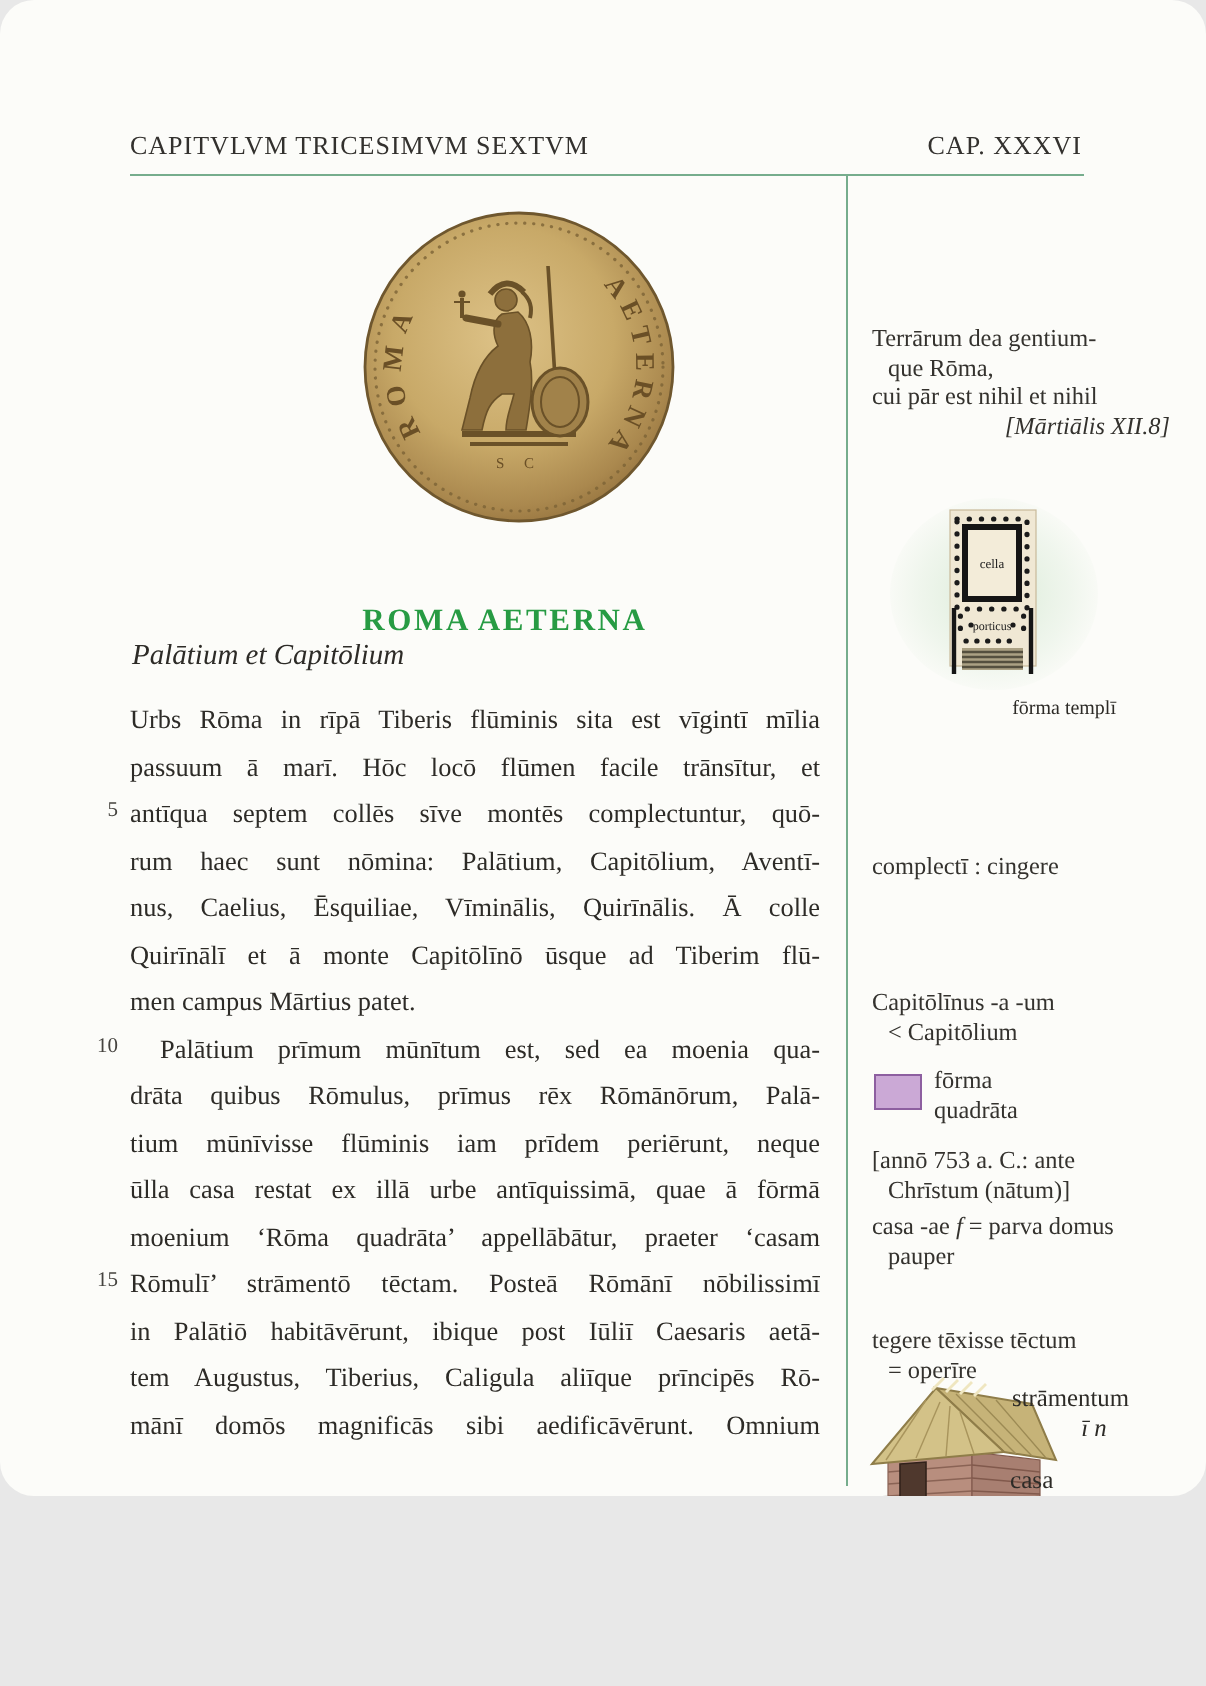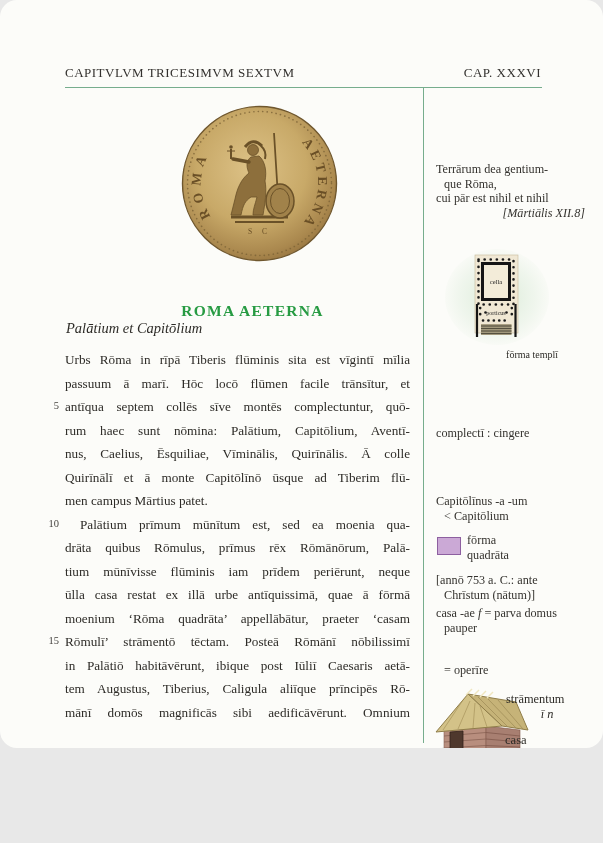--- a/index.html
+++ b/index.html
@@ -235,20 +235,21 @@
     <div class="mline ind1">Chrīstum (nātum)]</div>
   </div>
 
   <div class="mnote" style="top:606px">
     <div class="mline"><span>casa -ae </span><span class="it">f</span><span> = parva domus</span></div>
     <div class="mline ind1">pauper</div>
   </div>
 
 
   <div class="mnote" style="top:663px">
+    <div class="mline">tegere tēxisse tēctum</div>
     <div class="mline ind1">= operīre</div>
   </div>
 
   <svg class="hut-fig" width="100" height="68" viewBox="0 0 100 68">
     <ellipse cx="50" cy="63" rx="40" ry="4" fill="#000000" opacity=".08"></ellipse>
 
     <polygon points="14,44 56,40 56,66 14,68" fill="#b88e7e" stroke="#8a6355" stroke-width=".6"></polygon>
     <line x1="14" y1="50" x2="56" y2="46.5" stroke="#8a6355" stroke-width=".8"></line>
     <line x1="14" y1="56" x2="56" y2="53" stroke="#8a6355" stroke-width=".8"></line>
     <line x1="14" y1="62" x2="56" y2="59.5" stroke="#8a6355" stroke-width=".8"></line>

